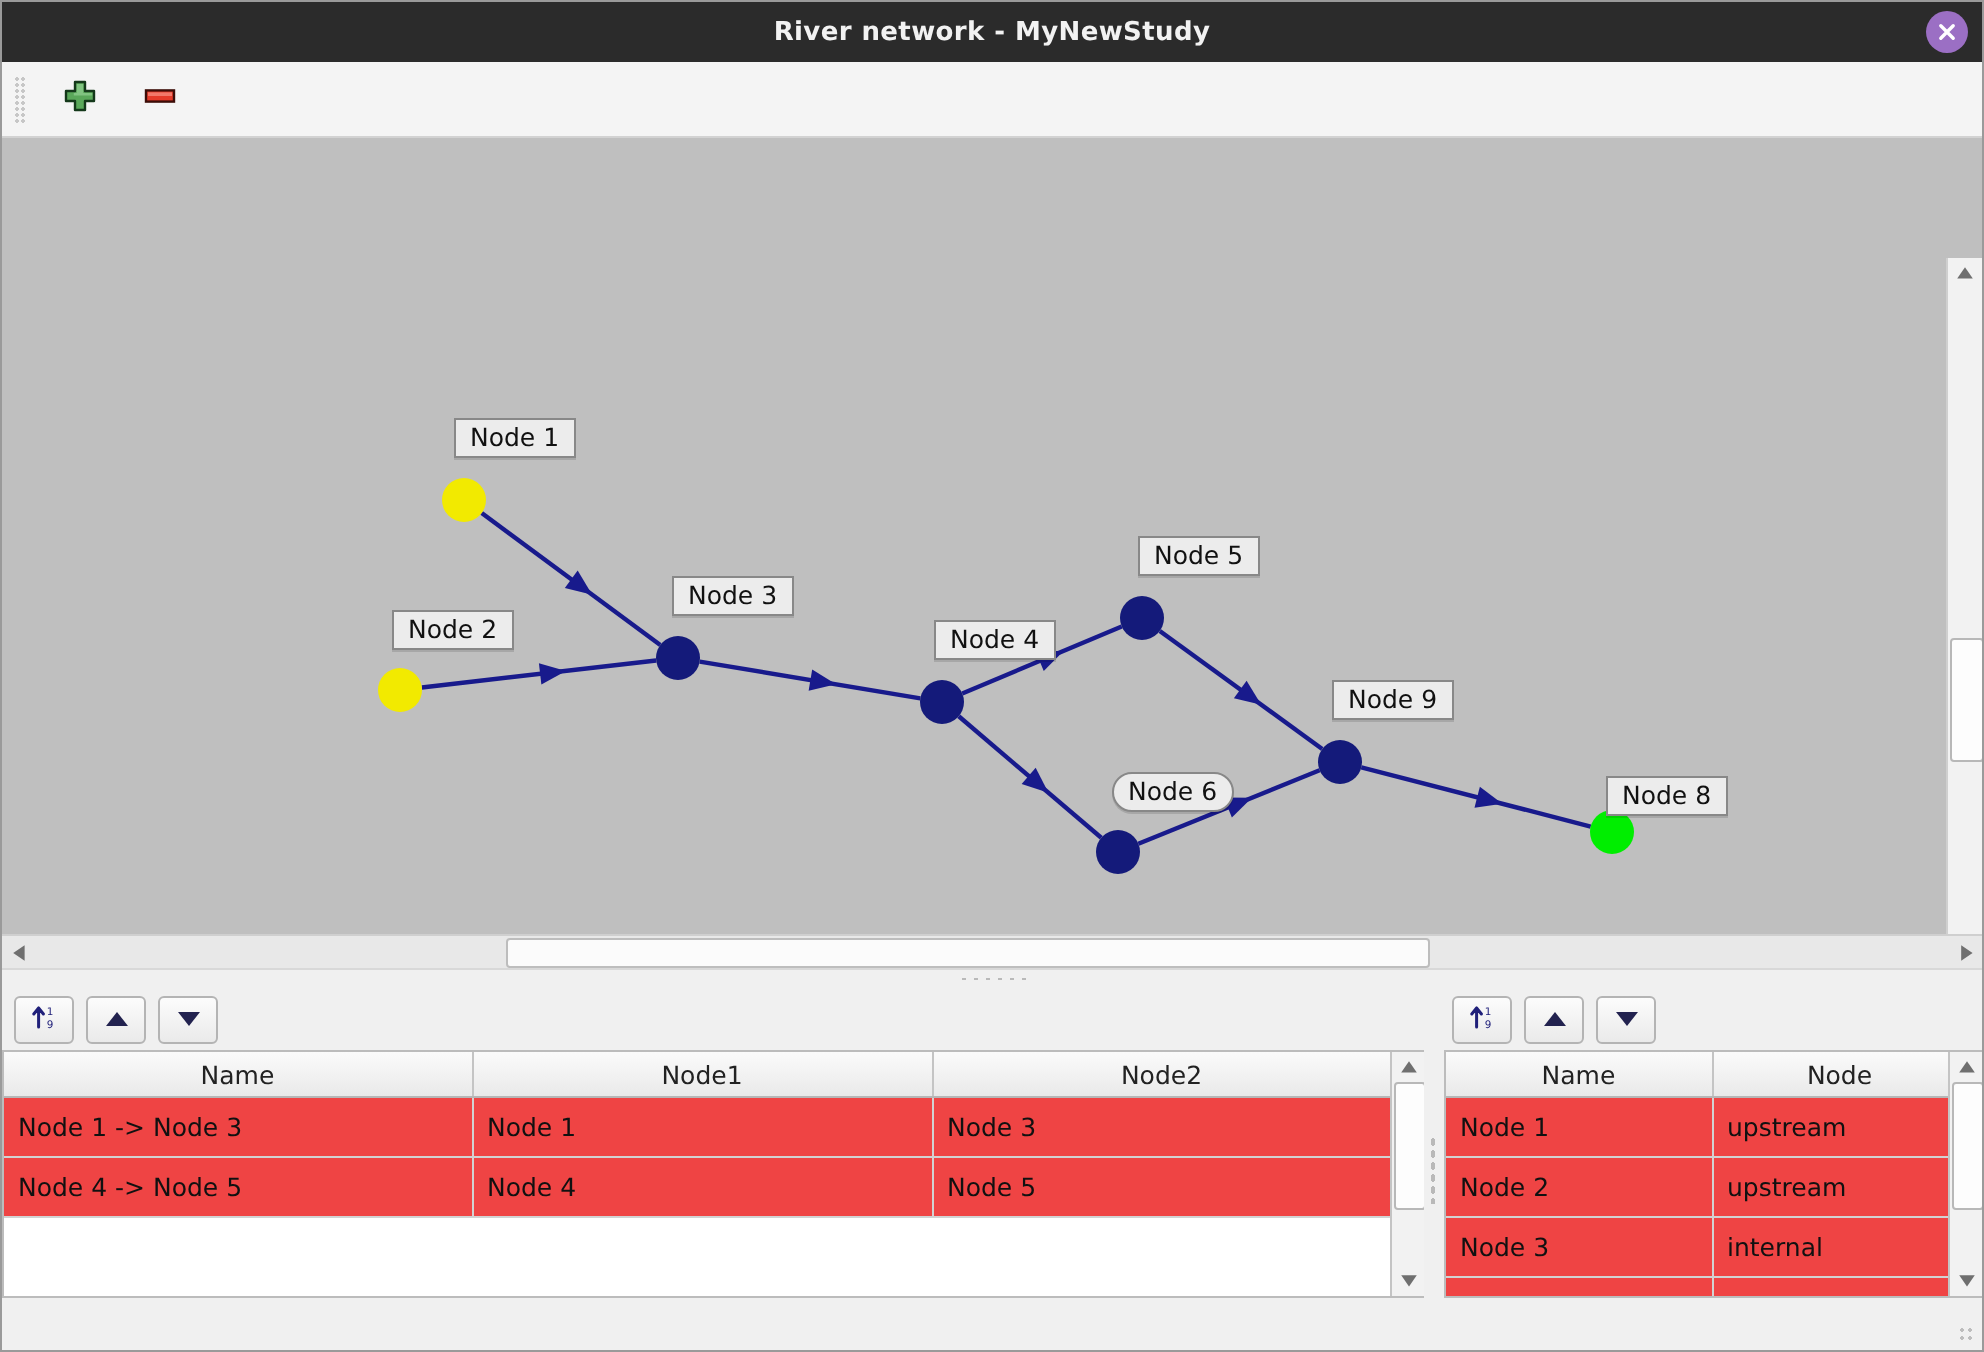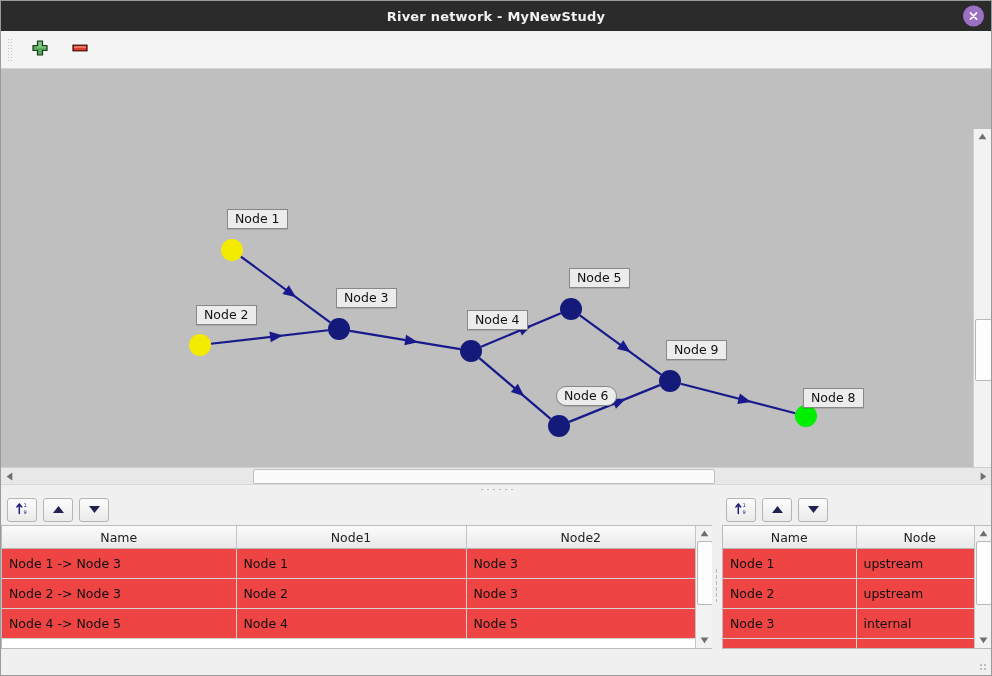--- a/index.html
+++ b/index.html
@@ -244,25 +244,20 @@
                   <th>Node2</th>
                 </tr>
               </thead>
             <tbody id="reaches-body">
                 <tr>
                   <td>Node 1 -&gt; Node 3</td>
                   <td>Node 1</td>
                   <td>Node 3</td>
                 </tr>
                 <tr>
-                  <td>Node 2 -&gt; Node 3</td>
-                  <td>Node 2</td>
-                  <td>Node 3</td>
-                </tr>
-                <tr>
                   <td>Node 4 -&gt; Node 5</td>
                   <td>Node 4</td>
                   <td>Node 5</td>
                 </tr>
               </tbody>
           </table>
         </div>
         <div class="tbl-vscroll">
           <div class="sb-arrow" style="width:16px">
             <svg width="9" height="7" viewBox="0 0 9 7">

